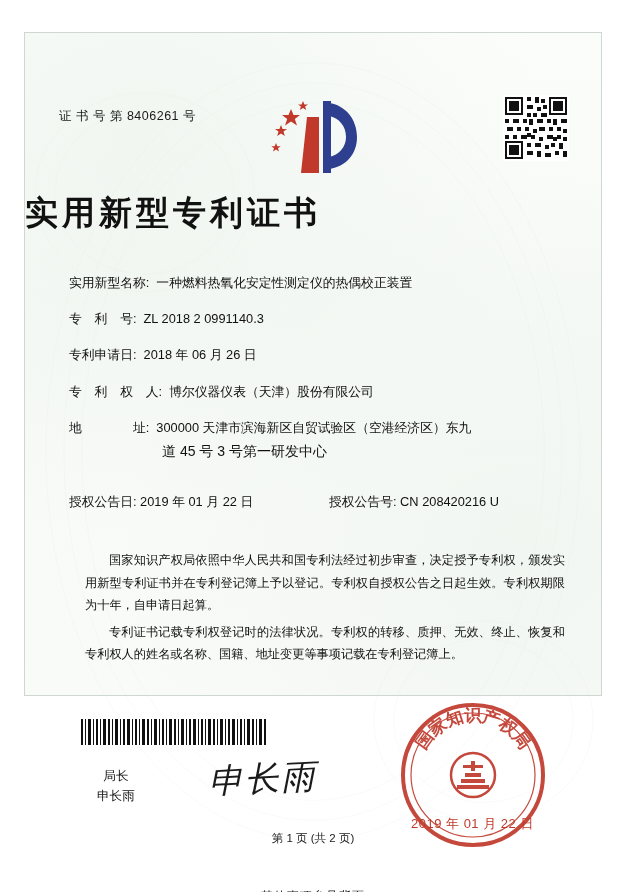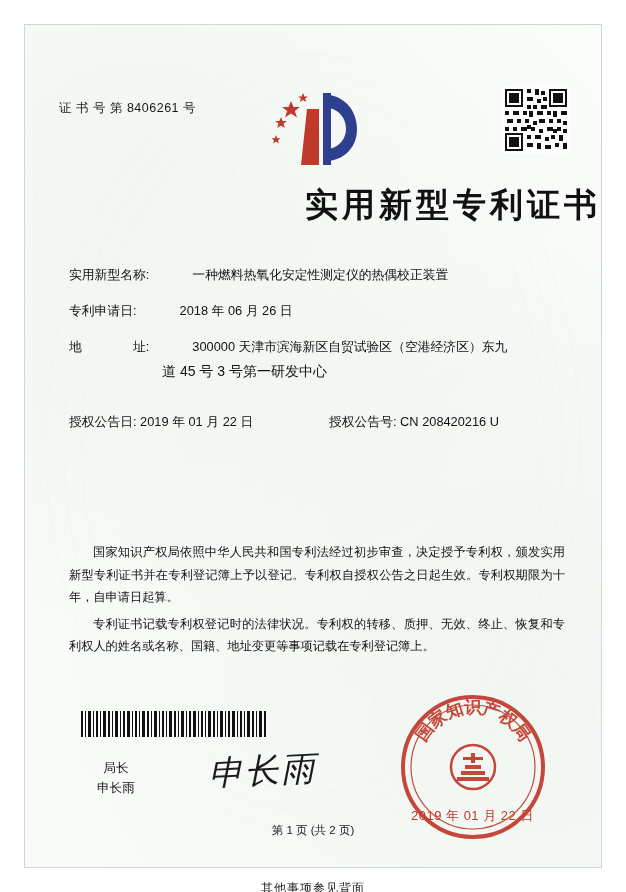--- a/index.html
+++ b/index.html
@@ -13,23 +13,23 @@
   .page {
     position: relative;
     width: 626px;
     height: 892px;
     background: #ffffff;
     overflow: hidden;
   }
   .cert {
     position: absolute;
     left: 24px;
-    top: 24px;
+    top: 32px;
     width: 578px;
-    height: 844px;
+    height: 664px;
     background: #ffffff;
     border: 1px solid #cfd8cf;
     box-sizing: border-box;
     background-image:
       radial-gradient(circle at 20% 15%, rgba(180,205,180,0.12) 0, rgba(255,255,255,0) 55%),
       radial-gradient(circle at 85% 80%, rgba(180,205,180,0.10) 0, rgba(255,255,255,0) 55%),
       linear-gradient(180deg, #fbfdfb 0%, #f7faf7 40%, #f9fbf9 100%);
   }
   .guilloche {
     position: absolute;
@@ -61,21 +61,21 @@
     top: 62px;
     width: 66px;
     height: 66px;
   }
 
   .title {
     position: absolute;
     left: 0;
     right: 0;
     top: 158px;
-    text-align: right;
+    text-align: left;
     font-family: "DejaVu Serif", "Liberation Serif", serif;
     font-size: 33px;
     font-weight: bold;
     letter-spacing: 4px;
     color: #111111;
   }
 
   
   .fields {
     position: absolute;
@@ -91,21 +91,20 @@
     margin-bottom: 17px;
     line-height: 1.5;
   }
   .row .lab {
     flex: 0 0 auto;
     white-space: nowrap;
   }
   .row .val {
     flex: 1 1 auto;
     padding-left: 7px;
-    margin-left: 36px;
   }
   .addr-2 {
     padding-left: 93px;
     margin-top: -13px;
     margin-bottom: 17px;
     font-size: 14px;
     line-height: 1.5;
   }
   .grantrow {
     display: flex;
@@ -121,21 +120,21 @@
     position: absolute;
     left: 44px;
     top: 516px;
     width: 496px;
     font-size: 12.2px;
     line-height: 1.85;
     color: #111111;
     text-align: justify;
   }
   .paras p {
-    margin: 0 0 4px 0;
+    margin: 0 0 4px 16px;
     text-indent: 24px;
   }
 
   
   .barcode {
     position: absolute;
     left: 56px;
     top: 686px;
     width: 186px;
     height: 26px;
@@ -299,22 +298,30 @@
     </svg>
 
     <div class="title">实用新型专利证书</div>
 
     <div class="fields">
       <div class="row">
         <span class="lab">实用新型名称:</span>
         <span class="val">一种燃料热氧化安定性测定仪的热偶校正装置</span>
       </div>
       <div class="row">
+        <span class="lab">专　利　号:</span>
+        <span class="val">ZL 2018 2 0991140.3</span>
+      </div>
+      <div class="row">
         <span class="lab">专利申请日:</span>
         <span class="val">2018 年 06 月 26 日</span>
+      </div>
+      <div class="row">
+        <span class="lab">专　利　权　人:</span>
+        <span class="val">博尔仪器仪表（天津）股份有限公司</span>
       </div>
       <div class="row">
         <span class="lab">地　　　　址:</span>
         <span class="val">300000 天津市滨海新区自贸试验区（空港经济区）东九</span>
       </div>
       <div class="addr-2">道 45 号 3 号第一研发中心</div>
 
       <div class="grantrow">
         <span class="c1">
           <span>授权公告日:</span>

